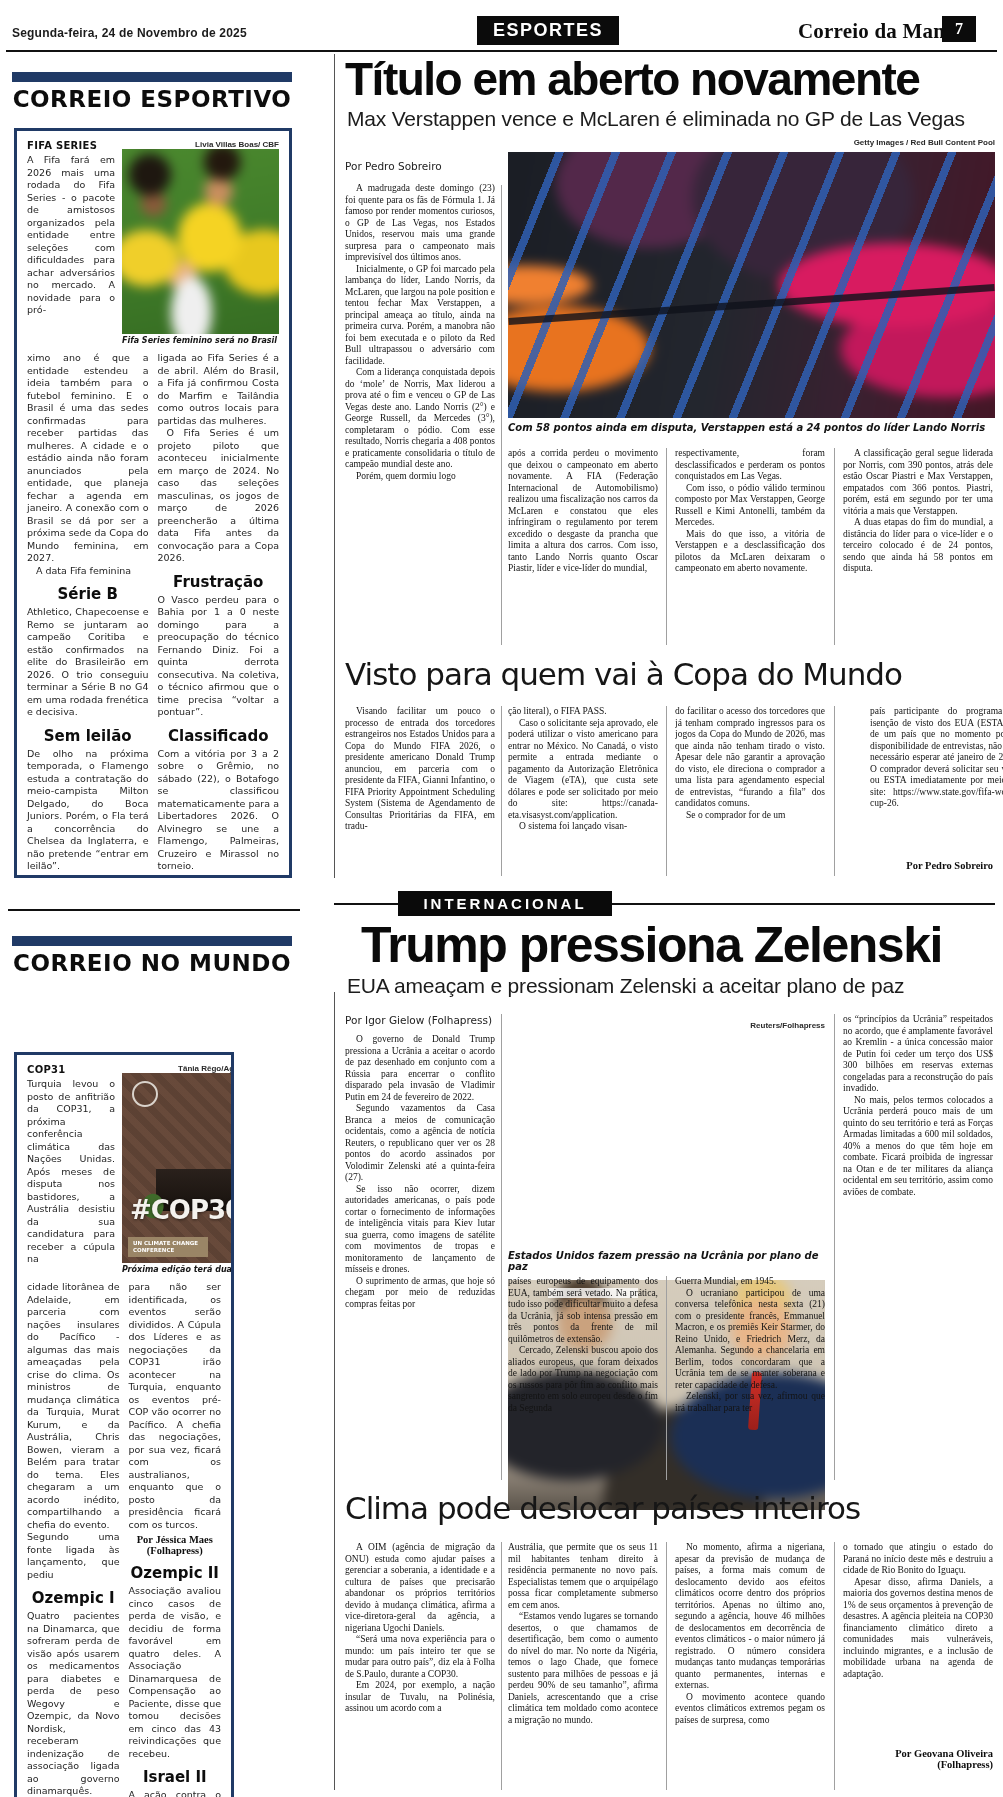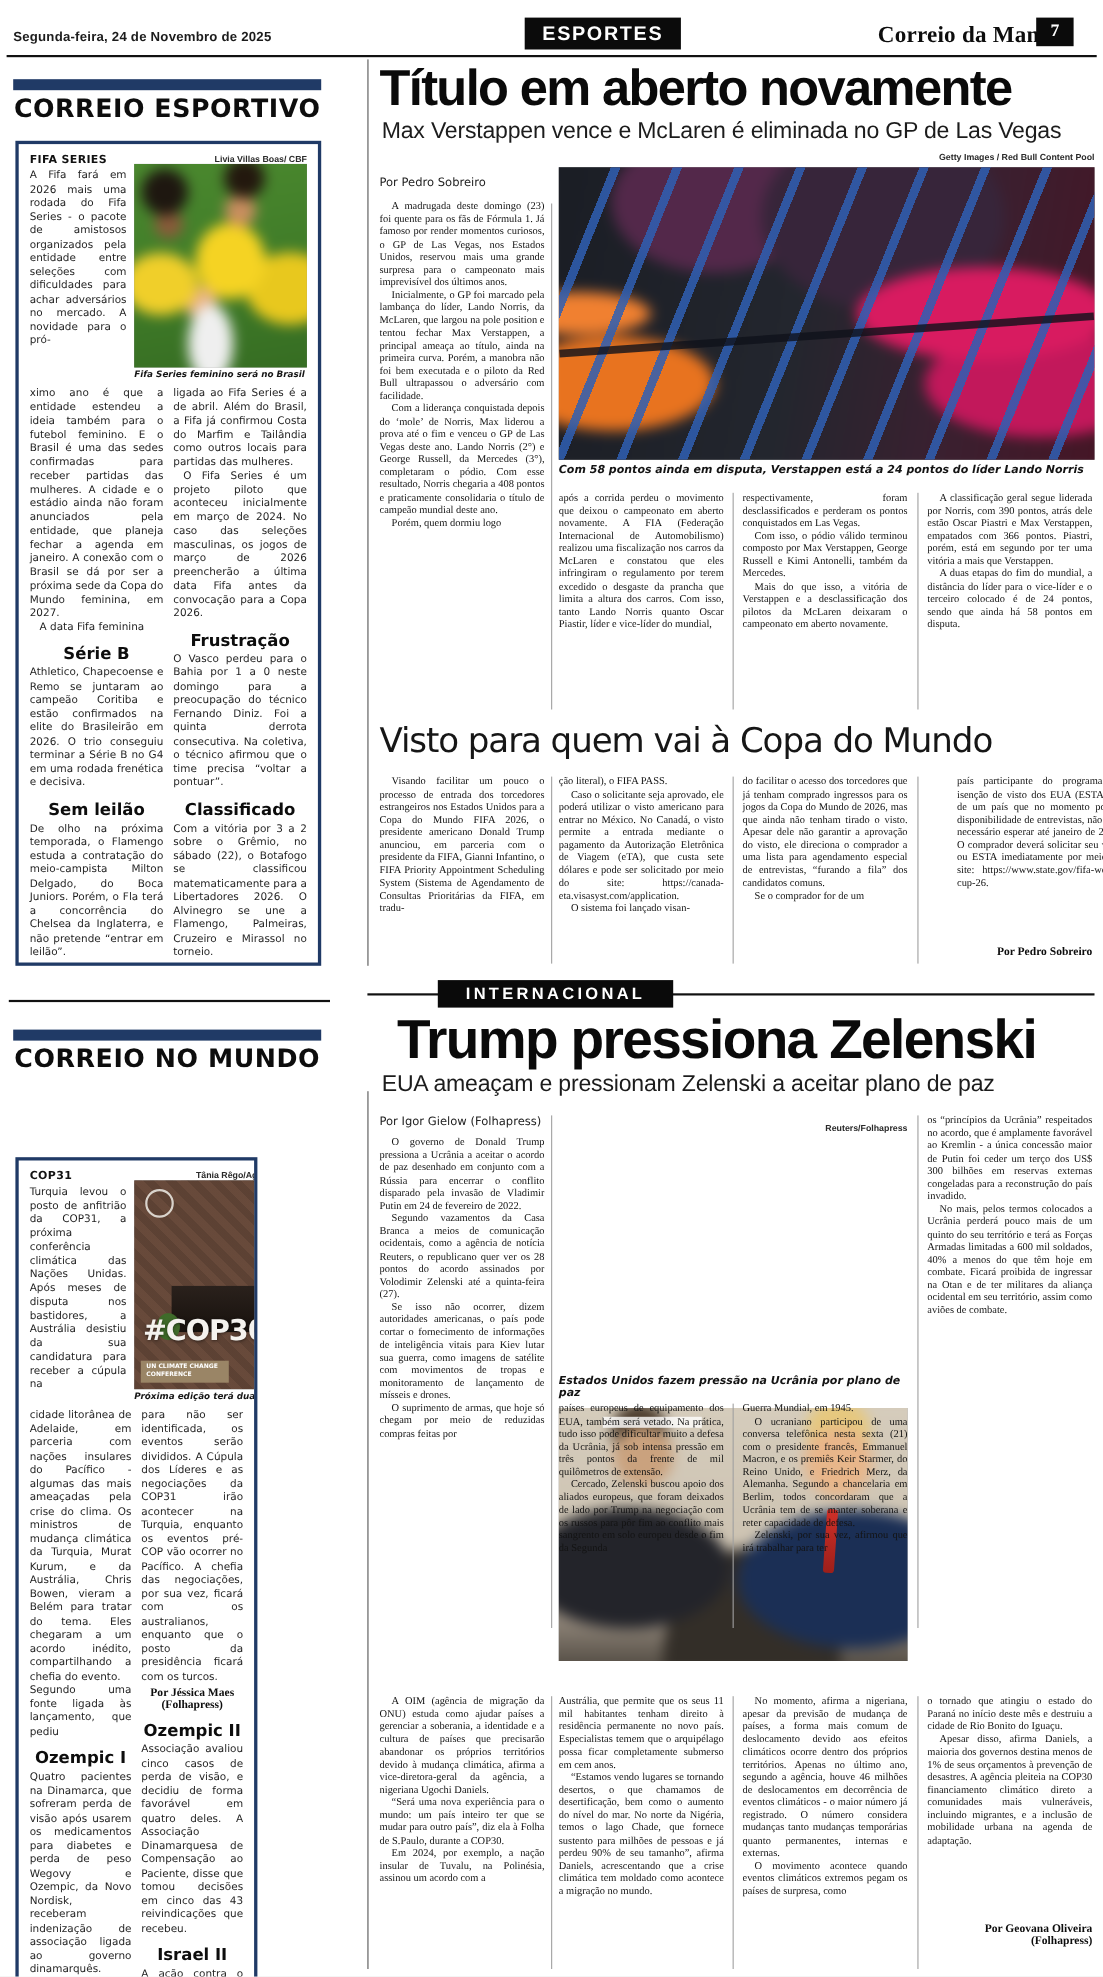--- a/index.html
+++ b/index.html
@@ -267,20 +267,21 @@
     <p>Zelenski, por sua vez, afirmou que irá trabalhar para ter</p>
   </div>
   <div class="abs serif-col" style="left:843px;top:1014px;height:466px;overflow:hidden;">
     <p class="noind">os “princípios da Ucrânia” respeitados no acordo, que é amplamente favorável ao Kremlin - a única concessão maior de Putin foi ceder um terço dos US$ 300 bilhões em reservas externas congeladas para a reconstrução do país invadido.</p>
     <p>No mais, pelos termos colocados a Ucrânia perderá pouco mais de um quinto do seu território e terá as Forças Armadas limitadas a 600 mil soldados, 40% a menos do que têm hoje em combate. Ficará proibida de ingressar na Otan e de ter militares da aliança ocidental em seu território, assim como aviões de combate.</p>
   </div>
   <div class="abs colrule" style="left:501px;top:1014px;height:466px;"></div>
   <div class="abs colrule" style="left:666px;top:1276px;height:204px;"></div>
   <div class="abs colrule" style="left:834px;top:1014px;height:466px;"></div>
 
+  <div class="abs h1-light" style="left:345px;top:1490px;">Clima pode deslocar países inteiros</div>
   <div class="abs serif-col" style="left:345px;top:1542px;height:250px;overflow:hidden;">
     <p>A OIM (agência de migração da ONU) estuda como ajudar países a gerenciar a soberania, a identidade e a cultura de países que precisarão abandonar os próprios territórios devido à mudança climática, afirma a vice-diretora-geral da agência, a nigeriana Ugochi Daniels.</p>
     <p>“Será uma nova experiência para o mundo: um país inteiro ter que se mudar para outro país”, diz ela à Folha de S.Paulo, durante a COP30.</p>
     <p>Em 2024, por exemplo, a nação insular de Tuvalu, na Polinésia, assinou um acordo com a</p>
   </div>
   <div class="abs serif-col" style="left:508px;top:1542px;height:250px;overflow:hidden;">
     <p class="noind">Austrália, que permite que os seus 11 mil habitantes tenham direito à residência permanente no novo país. Especialistas temem que o arquipélago possa ficar completamente submerso em cem anos.</p>
     <p>“Estamos vendo lugares se tornando desertos, o que chamamos de desertificação, bem como o aumento do nível do mar. No norte da Nigéria, temos o lago Chade, que fornece sustento para milhões de pessoas e já perdeu 90% de seu tamanho”, afirma Daniels, acrescentando que a crise climática tem moldado como acontece a migração no mundo.</p>
   </div>
   <div class="abs serif-col" style="left:675px;top:1542px;height:250px;overflow:hidden;">

